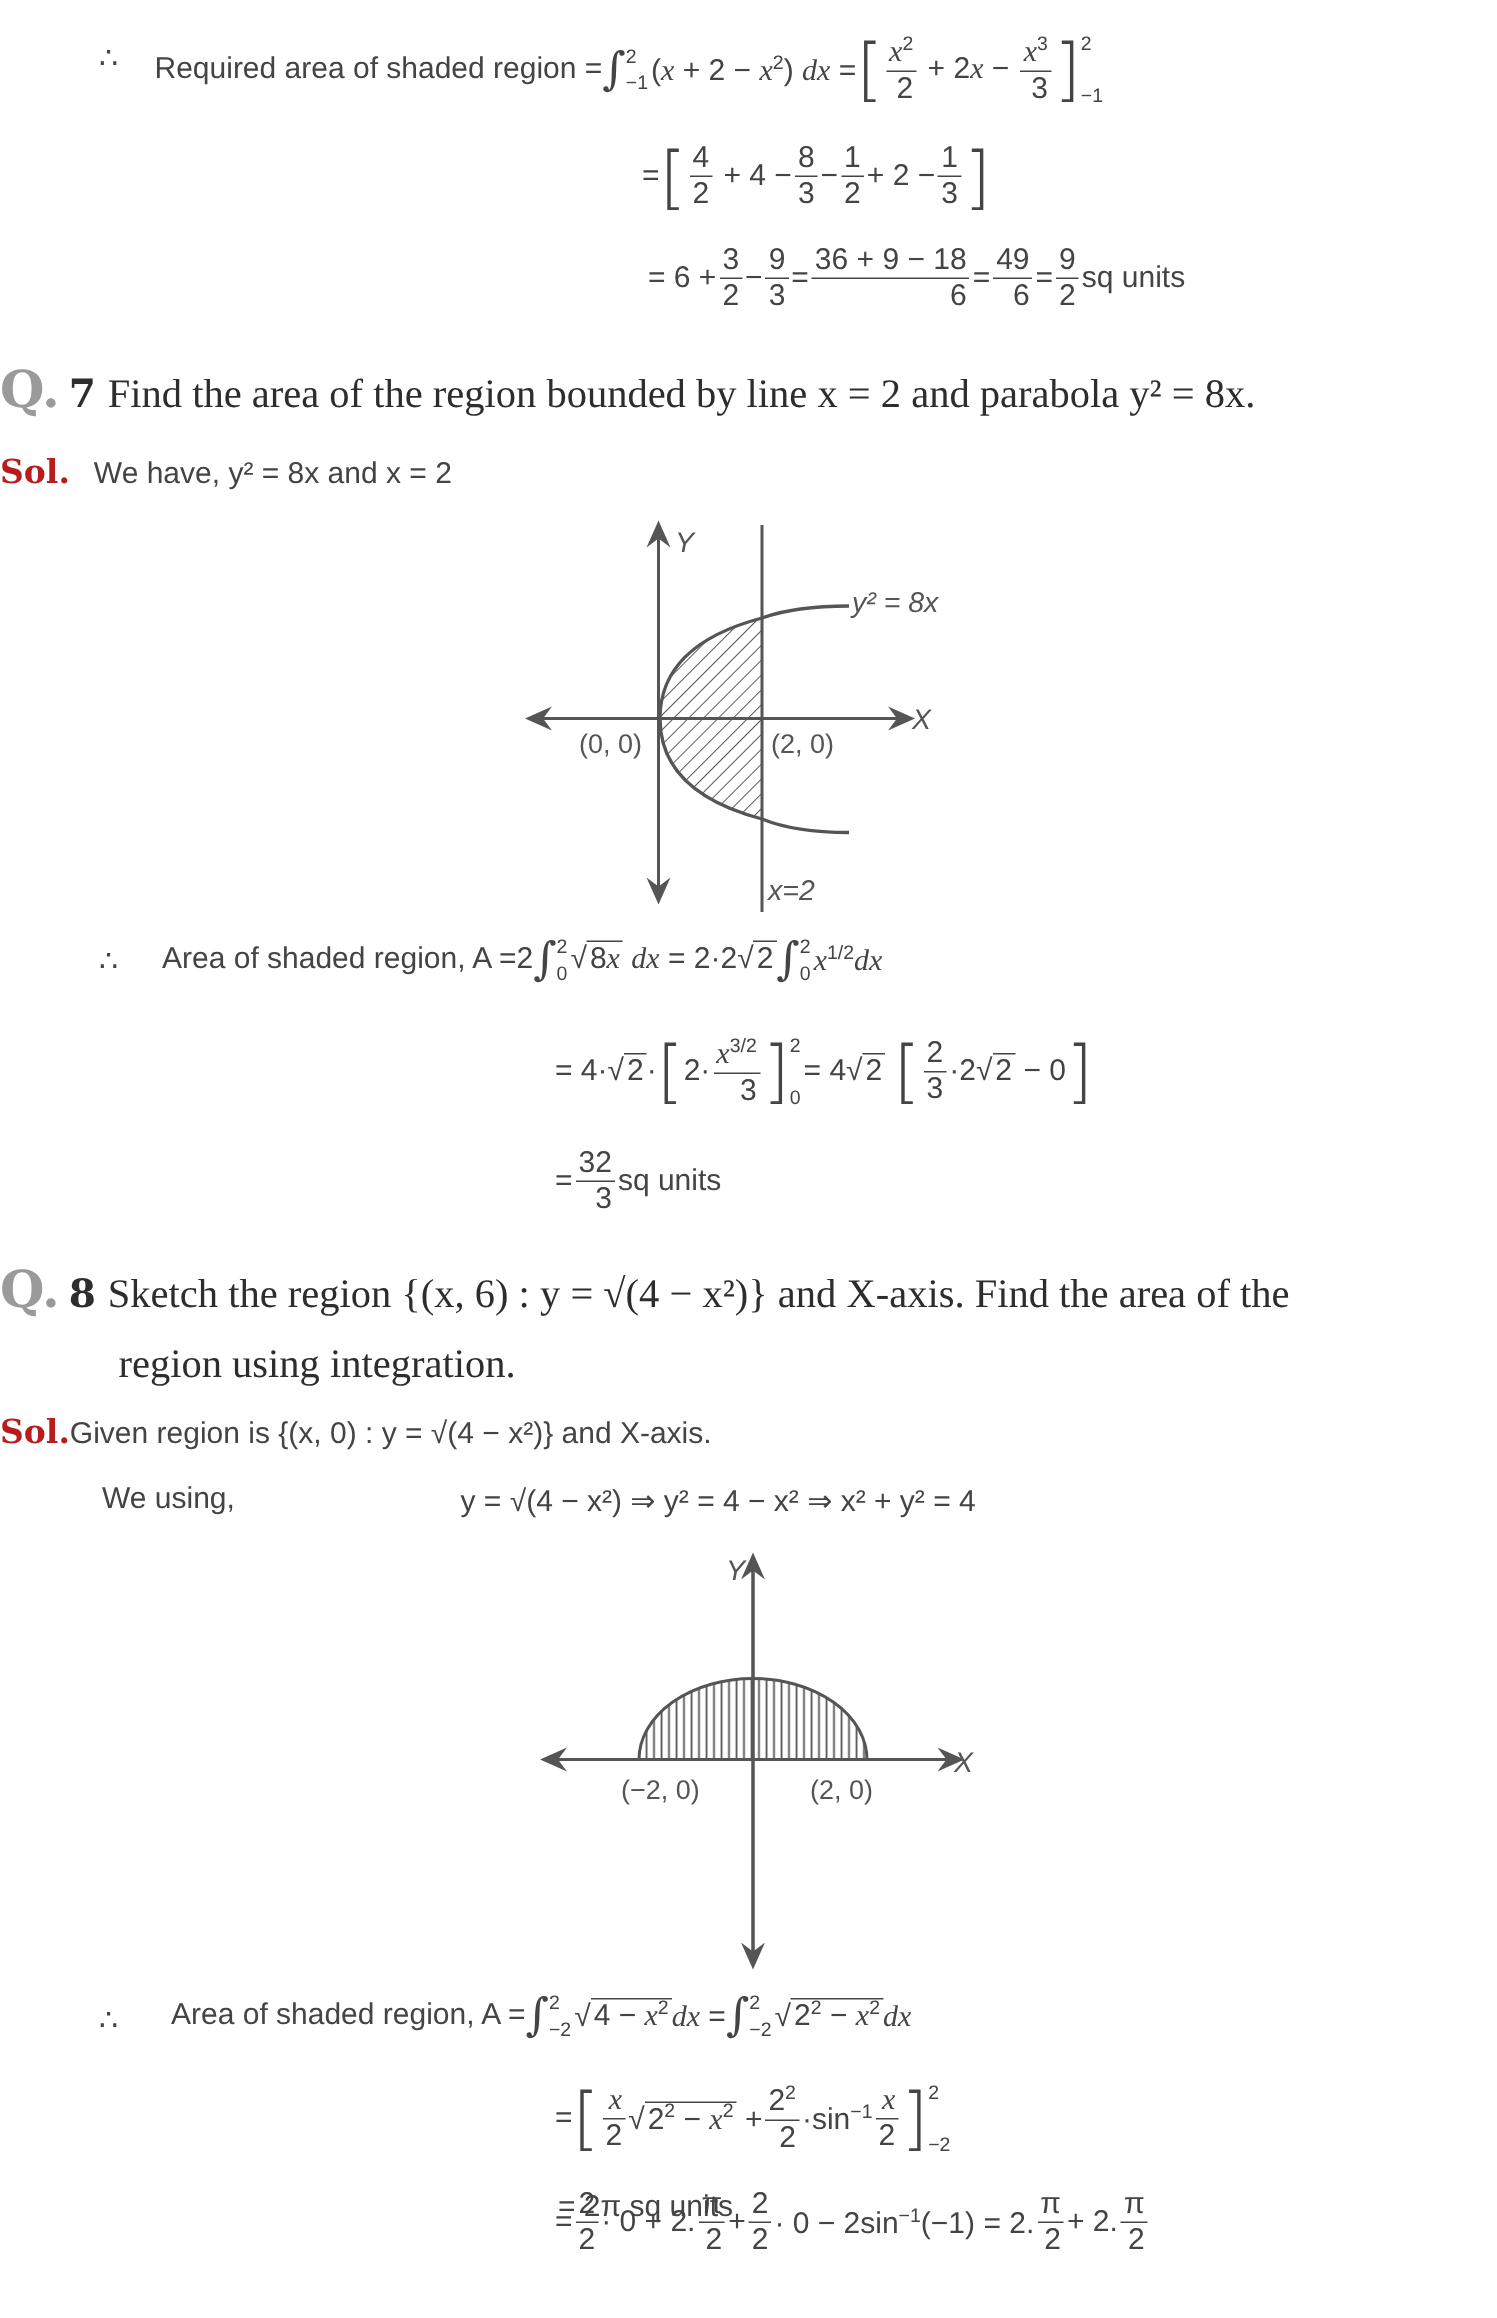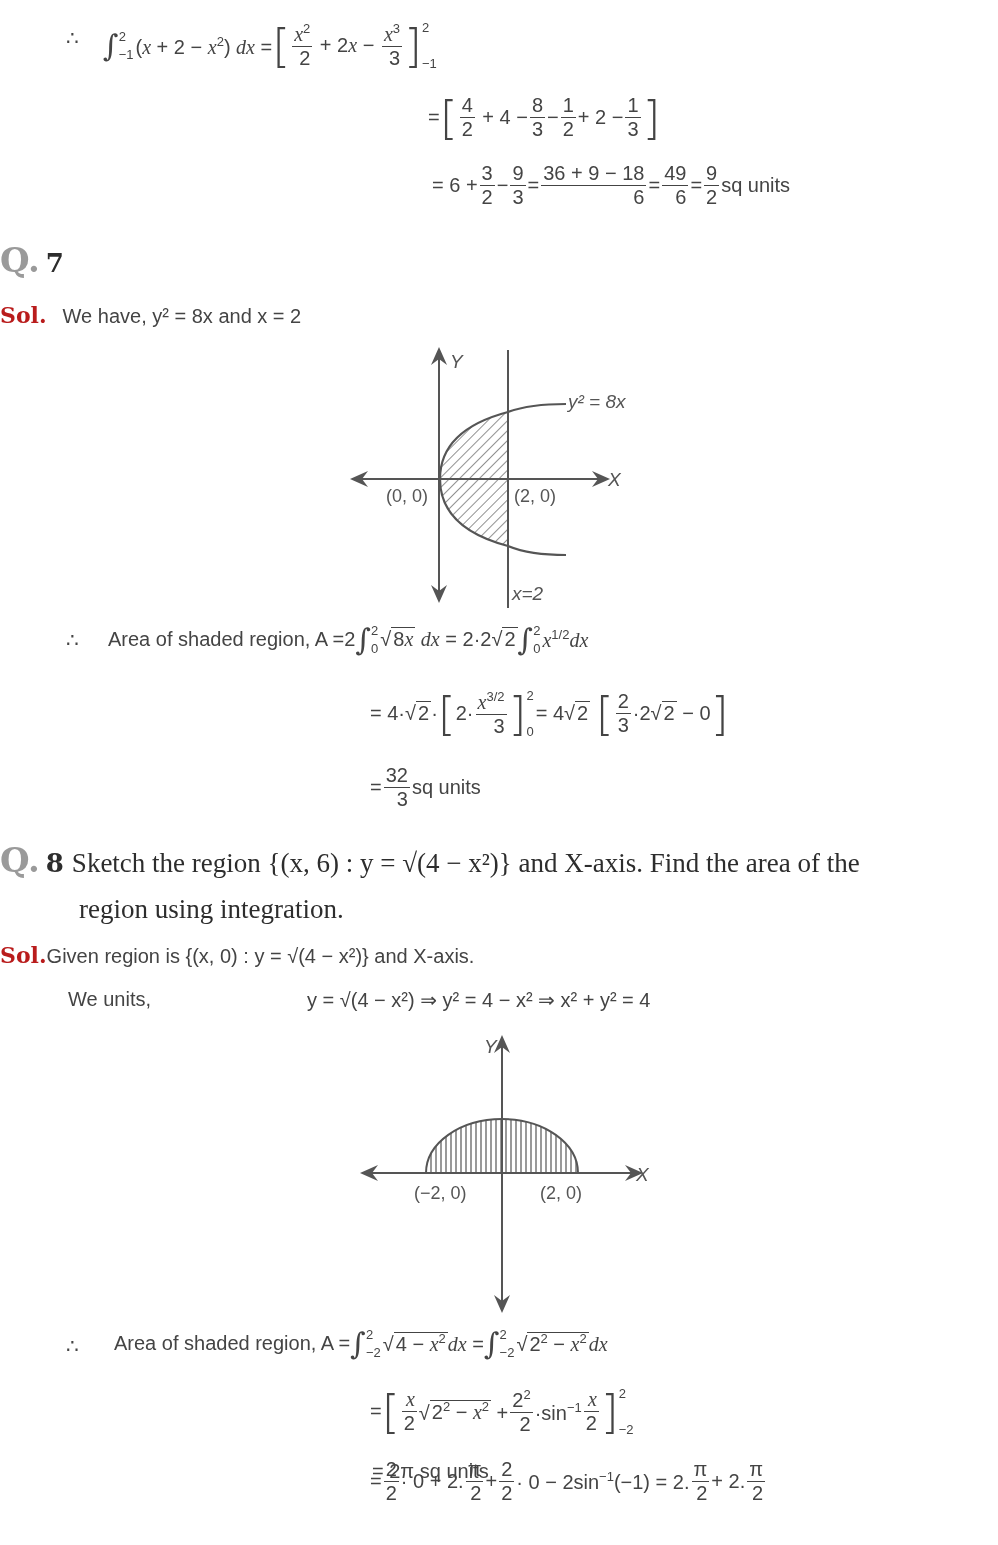--- a/index.html
+++ b/index.html
@@ -19,20 +19,21 @@
   .int { font-size: 30px; vertical-align: middle; font-family: "DejaVu Serif", serif; }
   .lim { display: inline-flex; flex-direction: column; font-size: 13px; vertical-align: middle; line-height: 1.35; margin-right: 2px; }
   .sqrt { border-top: 1.3px solid #444; padding: 0 2px; }
   svg text { font-family: "Liberation Sans", sans-serif; }
 </style>
 </head>
 <body>
 
 <div class="abs sans" style="left:66px;top:26px;">∴</div>
 <div class="abs sans" style="left:103px;top:10px;display:flex;align-items:center;">
+  <span>Required area of shaded region =</span>
   <span class="int">∫</span>
   <span class="lim">
       <span>2</span>
       <span>−1</span>
     </span>
   <span>(<i>x</i> + 2 − <i>x</i><sup>2</sup>) <i>dx</i> =</span>
   <span class="br">[</span>
   <span class="frac">
       <span class="num"><i>x</i><sup>2</sup></span>
       <span>2</span>
@@ -99,20 +100,21 @@
   <span class="frac">
       <span class="num">9</span>
       <span>2</span>
     </span>
     <span>sq units</span>
 </div>
 
 <div class="abs" style="left:0px;top:240px;display:flex;align-items:baseline;">
   <span class="qmark">Q.</span>
   <span class="qnum" style="margin-left:6px">7</span>
+  <span class="qtext" style="margin-left:8px">Find the area of the region bounded by line x = 2 and parabola y² = 8x.</span>
 </div>
 
 <div class="abs" style="left:0px;top:302px;display:flex;align-items:baseline;">
   <span class="sol">Sol.</span>
   <span class="sans" style="margin-left:16px">We have, y² = 8x and x = 2</span>
 </div>
 
 <svg class="abs" style="left:340px;top:340px;" width="330" height="280" viewBox="0 0 330 280">
   <defs>
     <pattern id="hatch7" patternUnits="userSpaceOnUse" width="7" height="7" patternTransform="rotate(45)">
@@ -196,21 +198,21 @@
   <span class="qnum" style="margin-left:6px">8</span>
   <span class="qtext" style="margin-left:8px">Sketch the region {(x, 6) : y = √(4 − x²)} and X-axis. Find the area of the</span>
 </div>
 <div class="abs qtext" style="left:79px;top:894px;">region using integration.</div>
 
 <div class="abs" style="left:0px;top:942px;display:flex;align-items:baseline;">
   <span class="sol">Sol.</span>
   <span class="sans" style="">Given region is {(x, 0) : y = √(4 − x²)} and X-axis.</span>
 </div>
 
-<div class="abs sans" style="left:68px;top:988px;">We units,</div>
+<div class="abs sans" style="left:68px;top:988px;">We using,</div>
 <div class="abs sans" style="left:307px;top:988px;text-align:center;">y = √(4 − x²) ⇒ y² = 4 − x² ⇒ x² + y² = 4</div>
 
 <svg class="abs" style="left:350px;top:1025px;" width="320" height="290" viewBox="0 0 320 290">
   <defs>
     <pattern id="vhatch" patternUnits="userSpaceOnUse" width="5" height="5">
       <line x1="1" y1="0" x2="1" y2="5" stroke="#555" stroke-width="1.2"></line>
     </pattern>
     <marker id="arr2" markerWidth="10" markerHeight="10" refX="5" refY="5" orient="auto">
       <path d="M0,1 L9,5 L0,9 L3,5 Z" fill="#555"></path>
     </marker>

